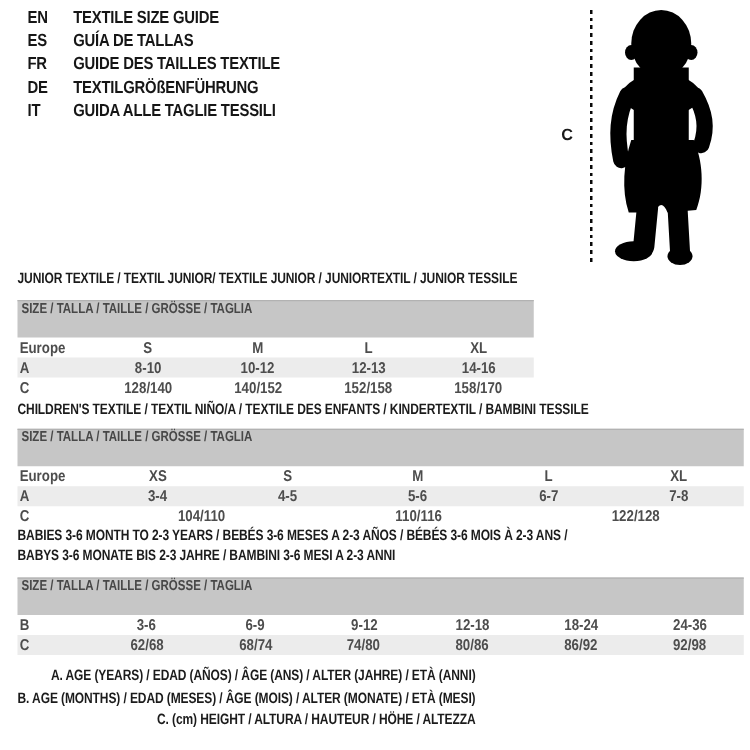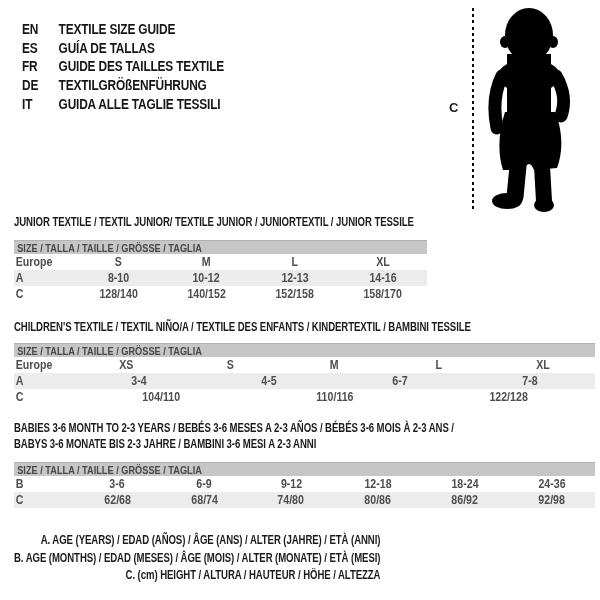--- a/index.html
+++ b/index.html
@@ -3,37 +3,37 @@
 <meta charset="utf-8">
 <style>
   html,body{margin:0;padding:0;}
   body{
     width:600px;height:600px;position:relative;background:#ffffff;
     font-family:"Liberation Sans","DejaVu Sans",sans-serif;
     color:#1d1d1d;overflow:hidden;
   }
   .abs{position:absolute;}
   
-  .langs{left:22px;top:20px;}
+  .langs{left:22px;top:4px;}
   .lang-row{display:flex;height:18.6px;align-items:center;
     font-size:14px;font-weight:700;letter-spacing:-0.2px;
     transform:scaleX(0.85);transform-origin:0 50%;white-space:nowrap;color:#161616;}
   .lang-code{width:43px;flex:0 0 43px;}
   
   .measure-line{left:472px;top:8px;width:2px;height:203px;
     background:repeating-linear-gradient(to bottom,#0a0a0a 0 3px,transparent 3px 6.2px);}
   .measure-label{left:449px;top:100px;font-size:13px;font-weight:700;color:#1a1a1a;}
   .baby-svg{left:480px;top:4px;}
   
   .cond-title{font-size:12px;font-weight:700;letter-spacing:-0.1px;white-space:nowrap;
     transform:scaleX(0.8);transform-origin:0 0;color:#1b1b1b;line-height:15.5px;}
   
   .size-table{left:14px;}
-  .bar{height:14px;background:#c6c6c6;border-top:1px solid #b2b2b2;box-sizing:border-box;
-    display:flex;align-items:flex-end;}
+  .bar{height:30px;background:#c6c6c6;border-top:1px solid #b2b2b2;box-sizing:border-box;
+    display:flex;align-items:flex-start;}
   .bar span{font-size:11.5px;font-weight:700;color:#474747;padding-left:4px;white-space:nowrap;
     transform:scaleX(0.8);transform-origin:0 50%;}
   .trow{display:flex;height:16px;align-items:center;}
   .trow.shaded{background:#ececec;}
   .lab{width:60px;flex:0 0 60px;font-size:12.5px;font-weight:700;color:#4d4d4d;}
   .lab span{display:inline-block;transform:scaleX(0.85);transform-origin:0 50%;padding-left:2px;}
   .val{flex:1;text-align:center;font-size:12.5px;font-weight:700;color:#4d4d4d;}
   .val span{display:inline-block;transform:scaleX(0.85);transform-origin:50% 50%;white-space:nowrap;}
   
   .footnotes{left:14px;top:533px;text-align:right;}
@@ -122,20 +122,21 @@
     <div class="val"><span>XS</span></div>
     <div class="val"><span>S</span></div>
     <div class="val"><span>M</span></div>
     <div class="val"><span>L</span></div>
     <div class="val"><span>XL</span></div>
   </div>
   <div class="trow shaded">
     <div class="lab"><span>A</span></div>
     <div class="val"><span>3-4</span></div>
     <div class="val"><span>4-5</span></div>
+    <div class="val"><span>5-6</span></div>
     <div class="val"><span>6-7</span></div>
     <div class="val"><span>7-8</span></div>
   </div>
   <div class="trow">
     <div class="lab"><span>C</span></div>
     <div class="val"><span>104/110</span></div>
     <div class="val"><span>110/116</span></div>
     <div class="val"><span>122/128</span></div>
   </div>
 </div>

